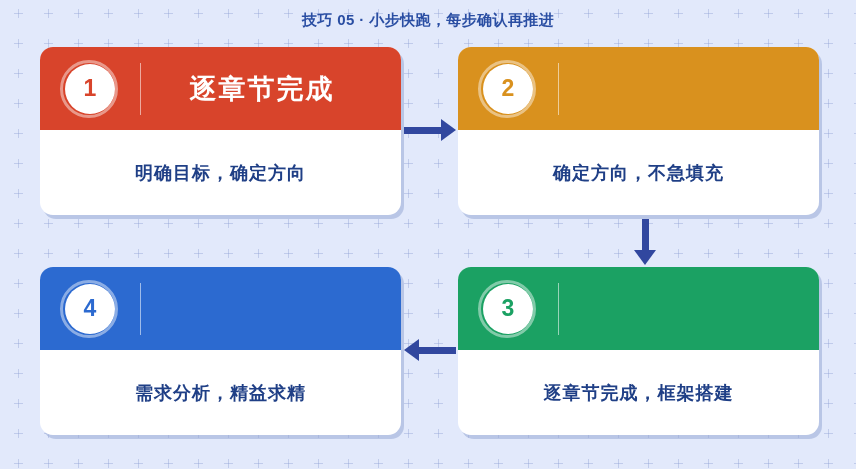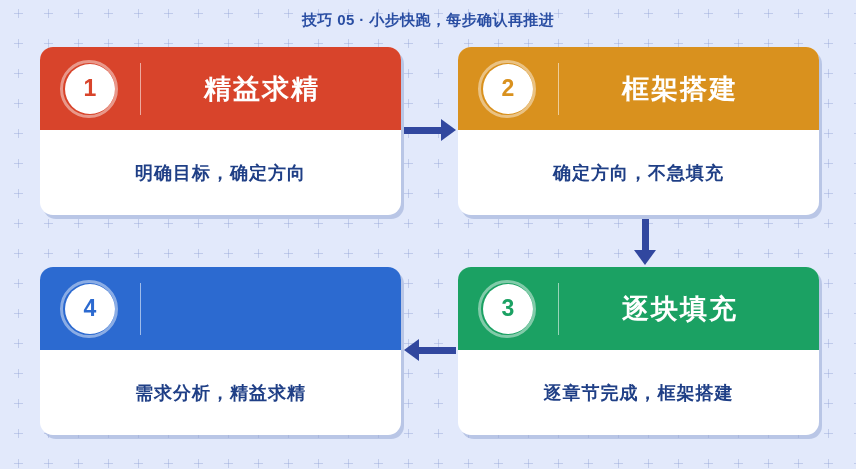--- a/index.html
+++ b/index.html
@@ -664,41 +664,39 @@
       <span class="cross" style="left:854px;top:459px"></span>
     </div>
 
   <div id="title">技巧 05 · 小步快跑，每步确认再推进</div>
 
   <div class="card" id="card-1">
     <div class="card-header" style="--c:#d8442b">
       <div class="badge-ring"></div>
       <div class="badge">1</div>
       <div class="divider"></div>
-      <div class="card-title">精益求精</div>
+      <div class="card-title">逐章节完成</div>
     </div>
     <div class="card-body">明确目标，确定方向</div>
   </div>
 
   <div class="card" id="card-2">
     <div class="card-header" style="--c:#d9911e">
       <div class="badge-ring"></div>
       <div class="badge">2</div>
       <div class="divider"></div>
-      <div class="card-title">框架搭建</div>
     </div>
     <div class="card-body">确定方向，不急填充</div>
   </div>
 
   <div class="card" id="card-3">
     <div class="card-header" style="--c:#1ba163">
       <div class="badge-ring"></div>
       <div class="badge">3</div>
       <div class="divider"></div>
-      <div class="card-title">逐块填充</div>
     </div>
     <div class="card-body">逐章节完成，框架搭建</div>
   </div>
 
   <div class="card" id="card-4">
     <div class="card-header" style="--c:#2c6ad0">
       <div class="badge-ring"></div>
       <div class="badge">4</div>
       <div class="divider"></div>
     </div>

